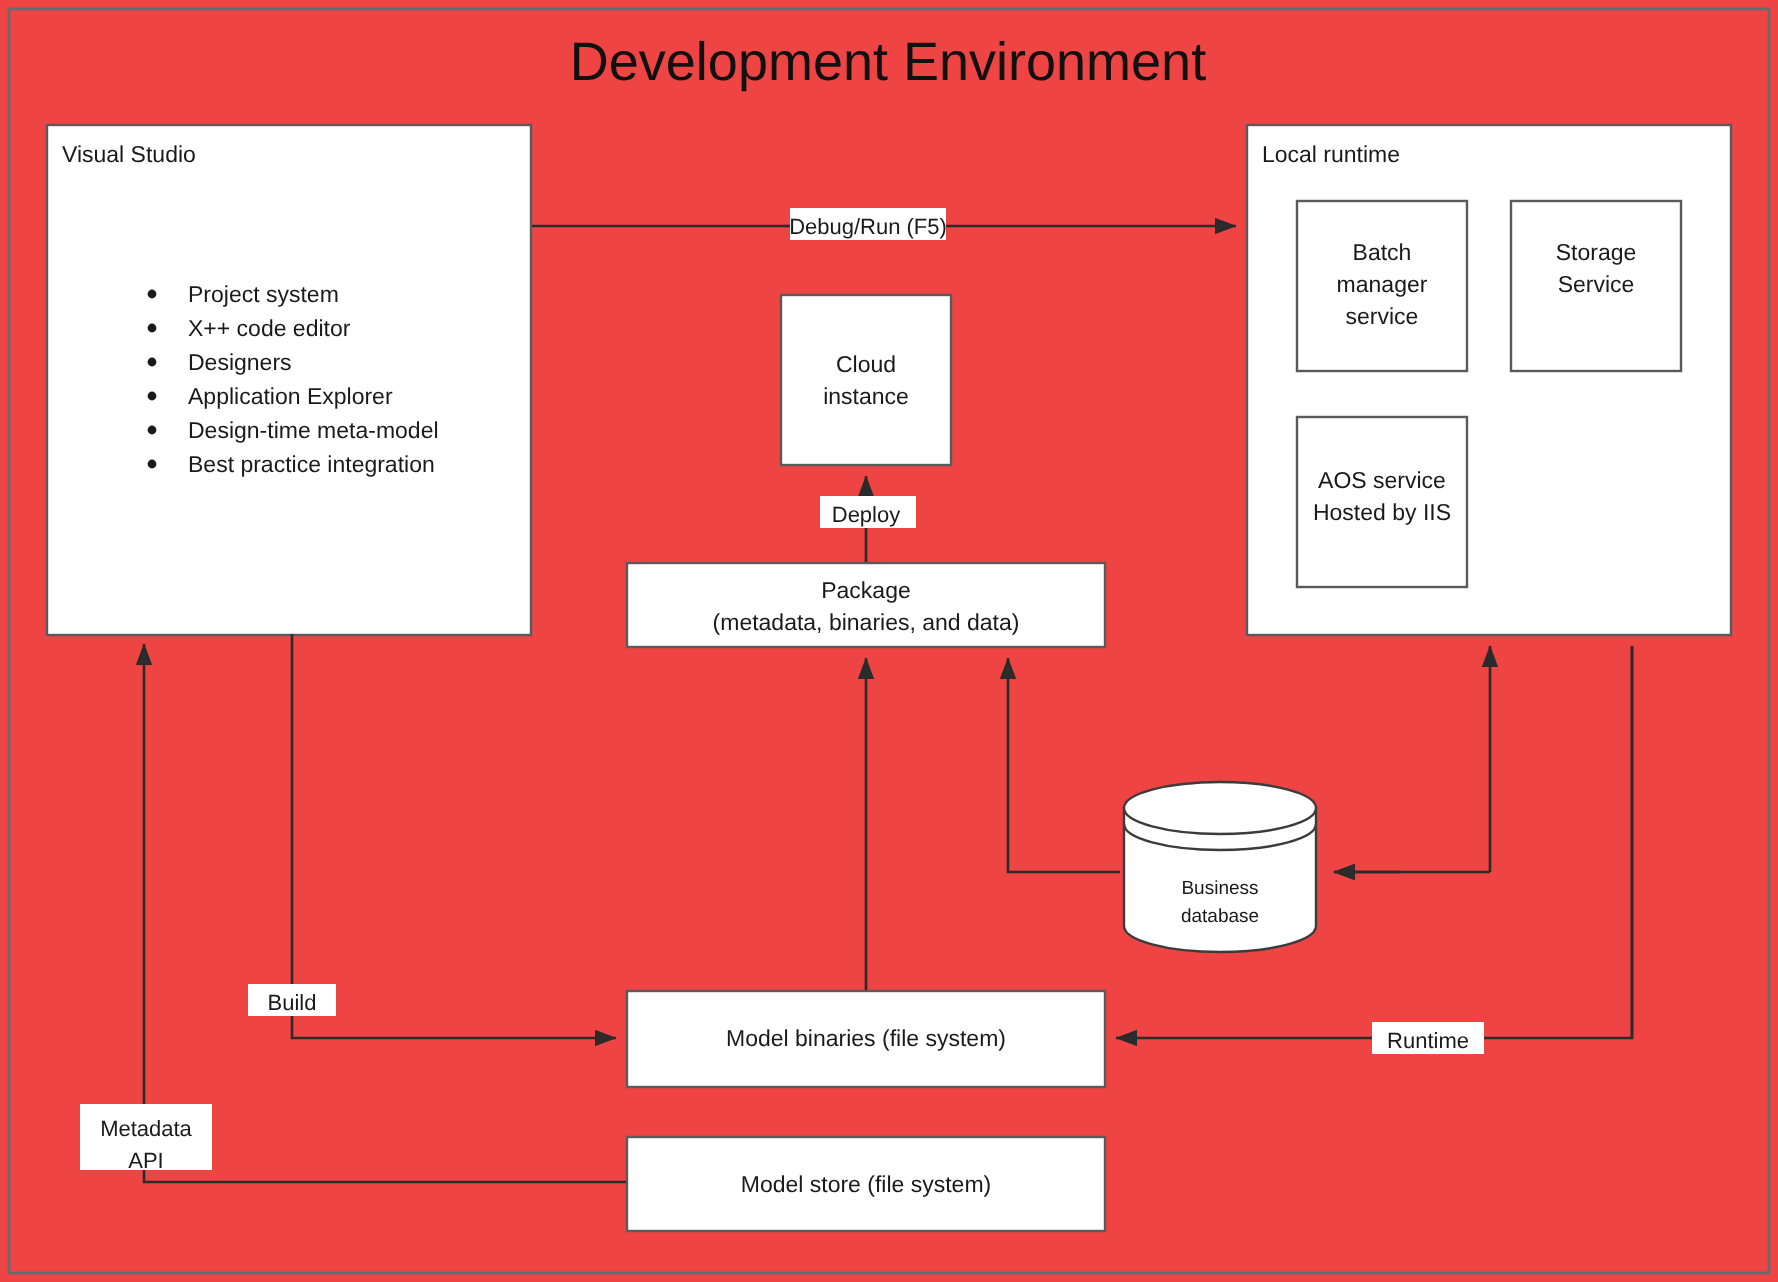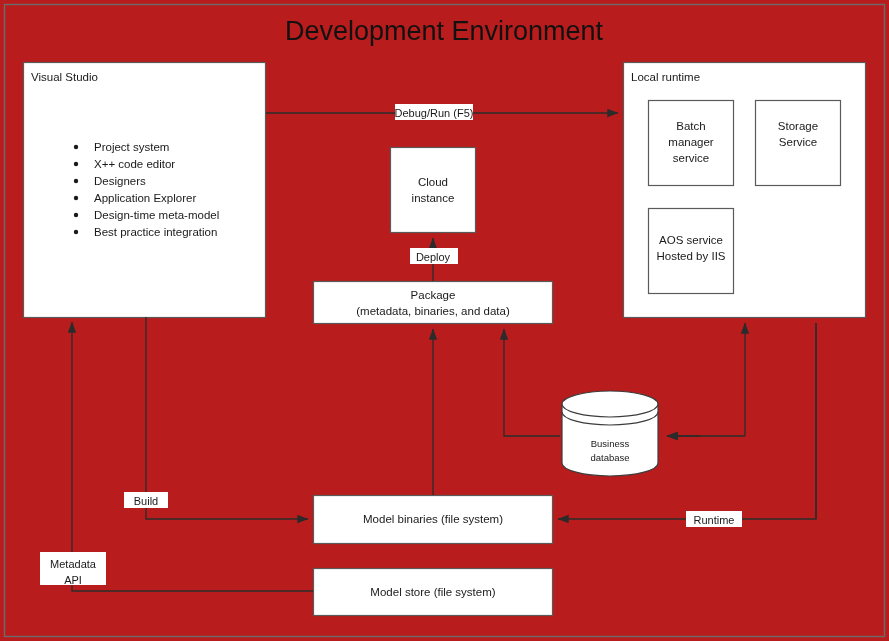--- a/index.html
+++ b/index.html
@@ -7,21 +7,21 @@
     padding: 0;
     background: #ffffff;
   }
   body {
     font-family: "Liberation Sans", sans-serif;
   }
   #canvas {
     position: relative;
     width: 889px;
     height: 641px;
-    background: #b91c1c;
+    background: #ef4444;
     overflow: hidden;
   }
   svg.layer {
     position: absolute;
     left: 0;
     top: 0;
     width: 889px;
     height: 641px;
   }
   .box-fill { fill: #ffffff; }

